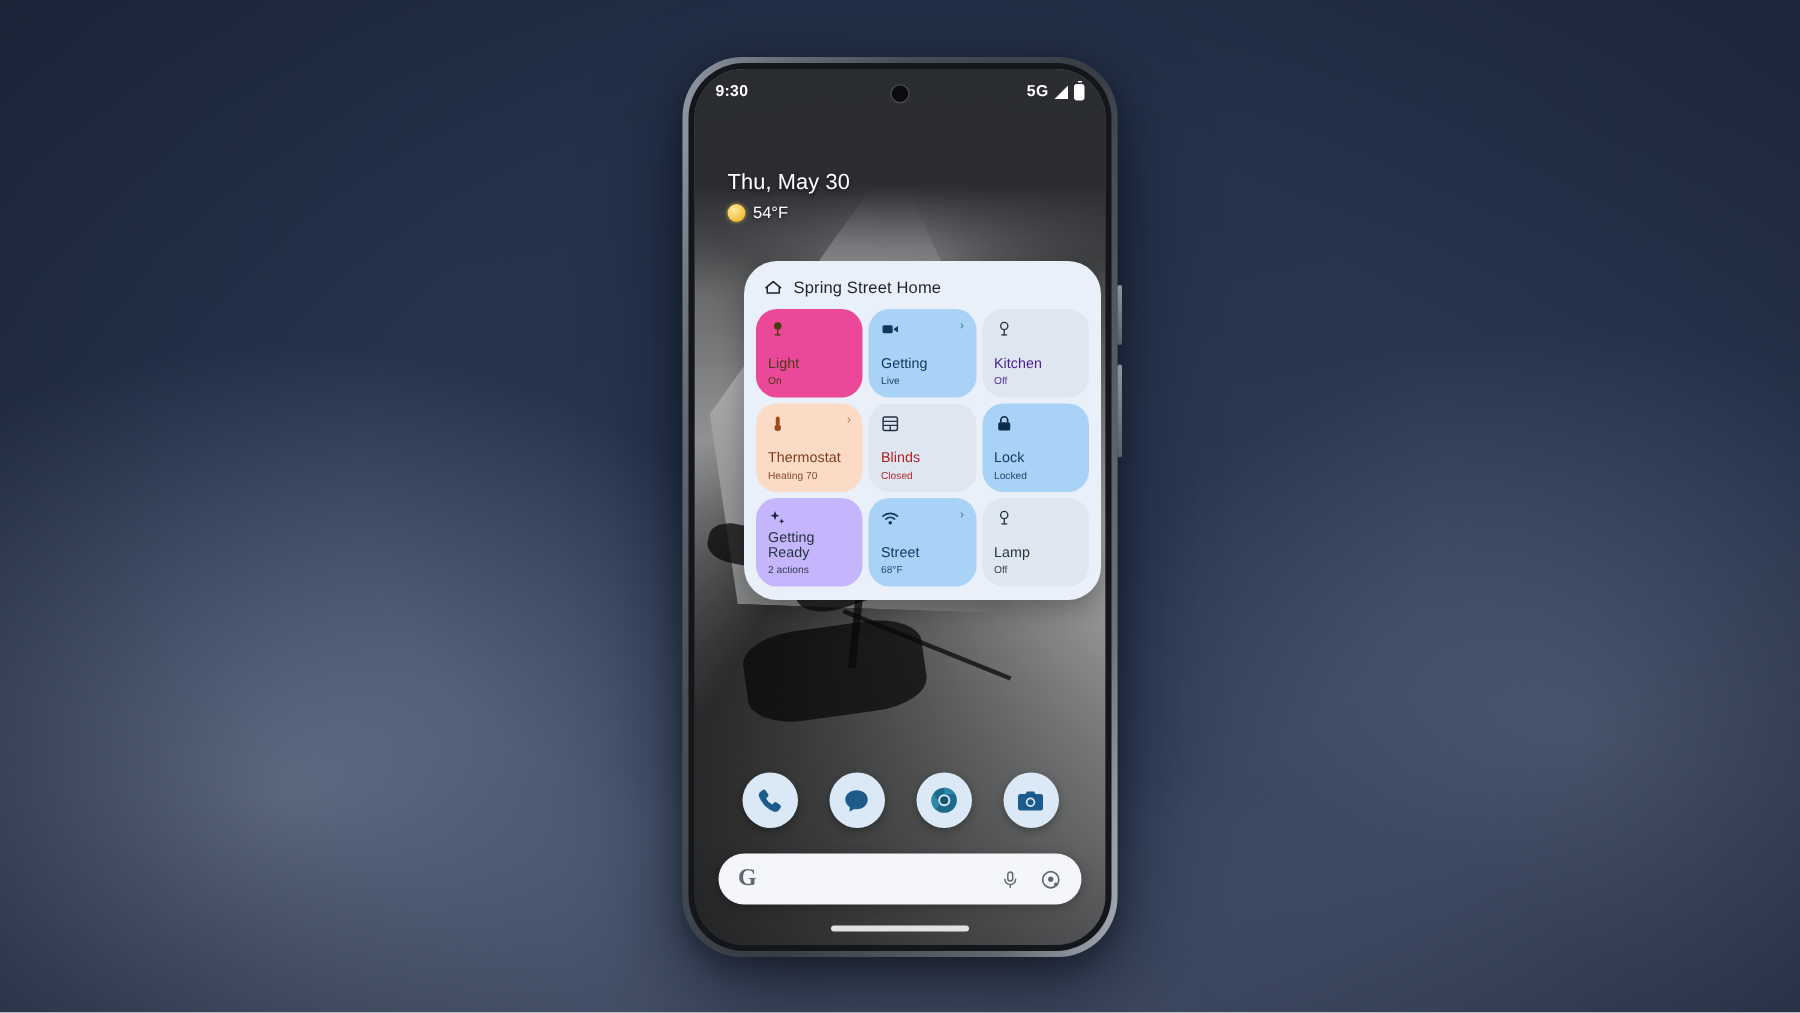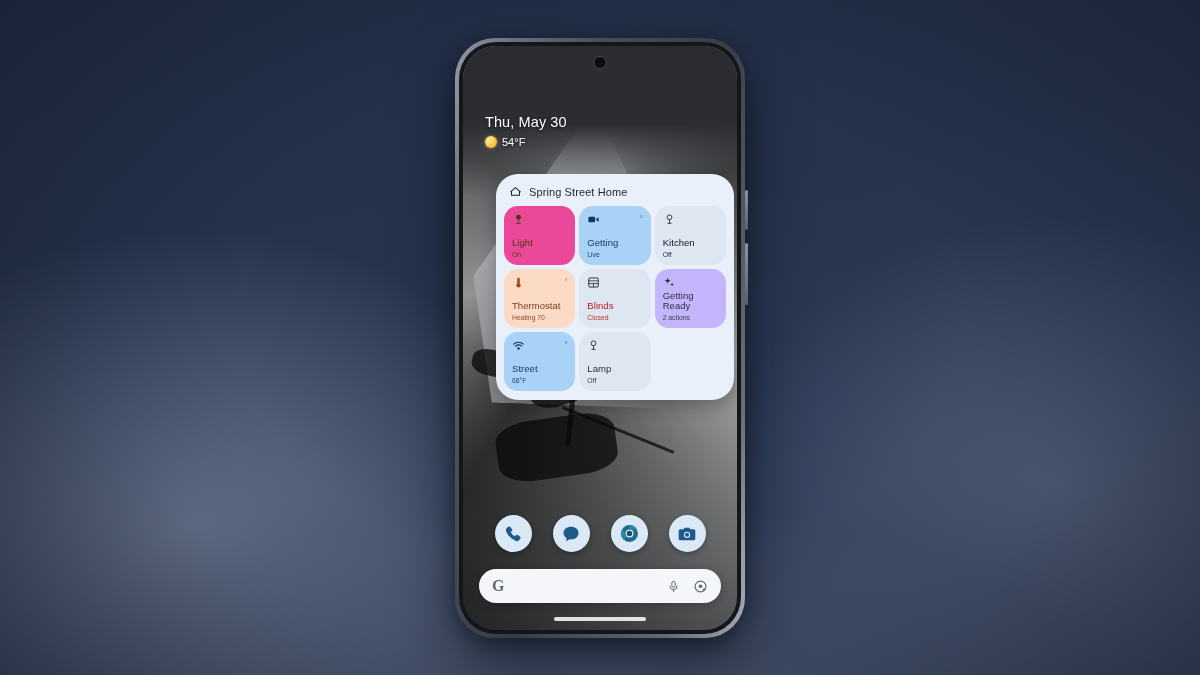--- a/index.html
+++ b/index.html
@@ -199,20 +199,28 @@
           <div class="streak" style="left:60px; top:330px; width:70px; height:40px; transform:rotate(-18deg); border-radius:40%;"></div>
           <div class="streak" style="left:12px; top:300px; width:42px; height:26px; transform:rotate(12deg); border-radius:40%;"></div>
           <div class="streak l" style="left:150px; top:290px; width:100px; height:2px; transform:rotate(-24deg);"></div>
           <div class="streak l" style="left:160px; top:330px; width:110px; height:2px; transform:rotate(-14deg);"></div>
           <div class="streak" style="left:100px; top:360px; width:120px; height:3px; transform:rotate(22deg);"></div>
           <div class="streak" style="left:30px; top:380px; width:120px; height:60px; transform:rotate(-8deg); border-radius:30%;"></div>
         </div>
         <div id="wall-top"></div>
 
         <div id="camera-hole"></div>
+        <div id="statusbar">
+          <span>9:30</span>
+          <span id="status-right">
+            <span>5G</span>
+            <span class="tri-signal"></span>
+            <span class="bat"></span>
+          </span>
+        </div>
 
         <div id="glance">
           <div id="glance-date">Thu, May 30</div>
           <div id="glance-weather">
             <span id="sun-icon"></span>
             <span>54°F</span>
           </div>
         </div>
 
         <div id="home-widget">
@@ -246,21 +254,21 @@
                   <path d="M16.5 11.5 L21.5 8 v8 l-5-3.5 z" fill="#10385c"></path>
                 </svg>
                 <span class="chev">›</span>
               </div>
               <div>
                 <div class="tile-label">Getting</div>
                 <div class="tile-sub">Live</div>
               </div>
             </div>
 
-            <div class="tile" style="background:#dde6f1; color:#0f172a;">
+            <div class="tile" style="background:#dde6f1; color:#4c1d95;">
               <div class="tile-top">
                 <svg class="tile-icon" viewBox="0 0 24 24">
                   <circle cx="12" cy="8" r="4.4" fill="none" stroke="#283340" stroke-width="1.7"></circle>
                   <path d="M12 12.4 V19" stroke="#283340" stroke-width="1.6" stroke-linecap="round"></path>
                   <path d="M9 19 h6" stroke="#283340" stroke-width="1.6" stroke-linecap="round"></path>
                 </svg>
               </div>
               <div>
                 <div class="tile-label">Kitchen</div>
                 <div class="tile-sub">Off</div>
@@ -287,20 +295,32 @@
                   <rect x="3.2" y="3.6" width="17.6" height="16.8" rx="2.2" fill="none" stroke="#283340" stroke-width="1.8"></rect>
                   <path d="M3.2 9 h17.6 M3.2 14 h17.6 M12 14 v6.4" stroke="#283340" stroke-width="1.6"></path>
                 </svg>
               </div>
               <div>
                 <div class="tile-label">Blinds</div>
                 <div class="tile-sub">Closed</div>
               </div>
             </div>
 
+            <div class="tile" style="background:#a8d2f6; color:#10385c;">
+              <div class="tile-top">
+                <svg class="tile-icon" viewBox="0 0 24 24">
+                  <rect x="4.6" y="10" width="14.8" height="10.4" rx="2.4" fill="#0d2c4a"></rect>
+                  <path d="M7.8 10 V7.6 a4.2 4.2 0 0 1 8.4 0 V10" fill="none" stroke="#0d2c4a" stroke-width="2.1"></path>
+                </svg>
+              </div>
+              <div>
+                <div class="tile-label">Lock</div>
+                <div class="tile-sub">Locked</div>
+              </div>
+            </div>
 
             <div class="tile" style="background:#c4b5fd; color:#283340;">
               <div class="tile-top">
                 <svg class="tile-icon" viewBox="0 0 24 24">
                   <path d="M8.6 3.2 L10.1 7.3 L14.2 8.8 L10.1 10.3 L8.6 14.4 L7.1 10.3 L3 8.8 L7.1 7.3 Z" fill="#1b2430"></path>
                   <path d="M16.8 12.4 L17.7 14.9 L20.2 15.8 L17.7 16.7 L16.8 19.2 L15.9 16.7 L13.4 15.8 L15.9 14.9 Z" fill="#1b2430"></path>
                 </svg>
               </div>
               <div>
                 <div class="tile-label">Getting Ready</div>

